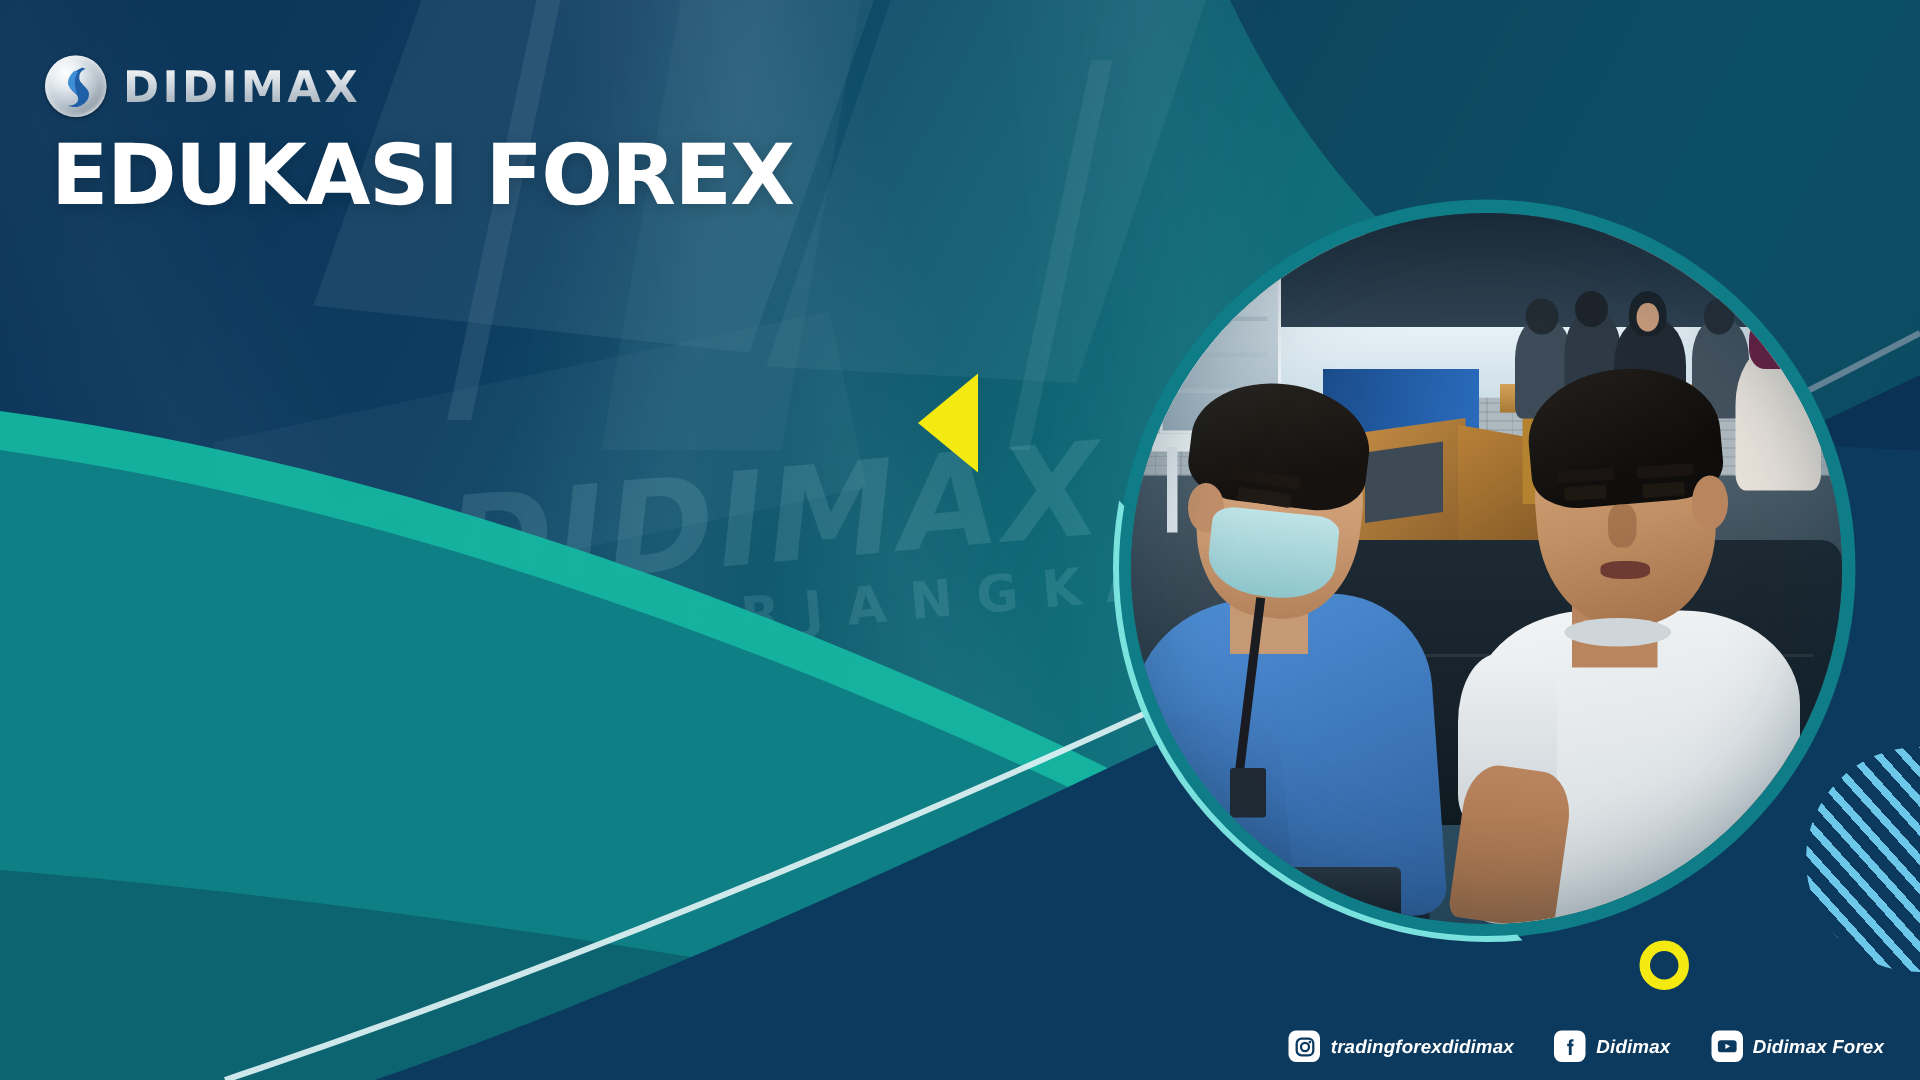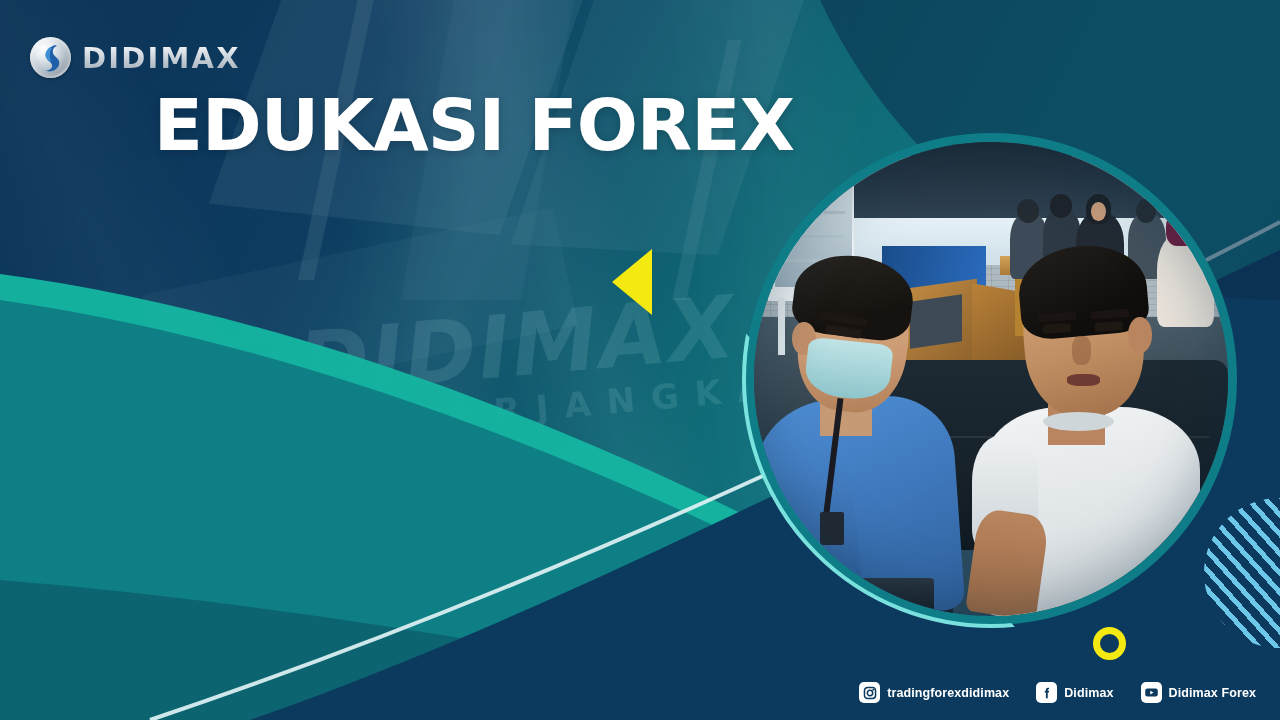--- a/index.html
+++ b/index.html
@@ -52,24 +52,23 @@
     border-radius:50%; border:12px solid rgba(191,240,242,.85);
   }
 
   
   .swoosh { position:absolute; inset:0; }
   .swoosh svg { position:absolute; inset:0; }
 
   
   .headline {
     position:absolute; left:34px; top:92px; width:760px;
-    color:#ffffff; font-weight:800; font-size:72px; line-height:.92;
+    color:#ffffff; font-weight:800; font-size:56px; line-height:.92;
     letter-spacing:-1px; font-family:"DejaVu Sans", sans-serif;
     text-shadow:0 2px 10px rgba(0,0,0,.20);
-    text-align:right;
   }
   .headline .l2 { display:block; }
 
   
   .logo-wrap {
     position:absolute; left:30px; top:37px; display:flex; align-items:center; gap:11px;
   }
   .logo-mark {
     width:41px; height:41px; border-radius:50%;
     background:
@@ -242,21 +241,21 @@
   
   .disclaimer {
     position:absolute; left:10px; top:672px; width:590px;
     color:#cfdcdc; font-size:8.6px; line-height:13.5px; letter-spacing:.35px;
     text-align:justify; font-family:"Liberation Sans", sans-serif;
   }
 
   
   .social {
     position:absolute; right:24px; top:682px; height:26px;
-    display:flex; align-items:flex-start; gap:9px;
+    display:flex; align-items:flex-end; gap:9px;font-style:italic;
   }
   .soc-item { display:flex; align-items:center; gap:7px; }
   .soc-icon {
     width:21px; height:21px; border-radius:5px; background:#ffffff;
     display:flex; align-items:center; justify-content:center;
   }
   .soc-label { color:#ffffff; font-size:12.5px; font-weight:700; letter-spacing:.1px; }
   .soc-gap { width:9px; }
 </style>
 </head>

